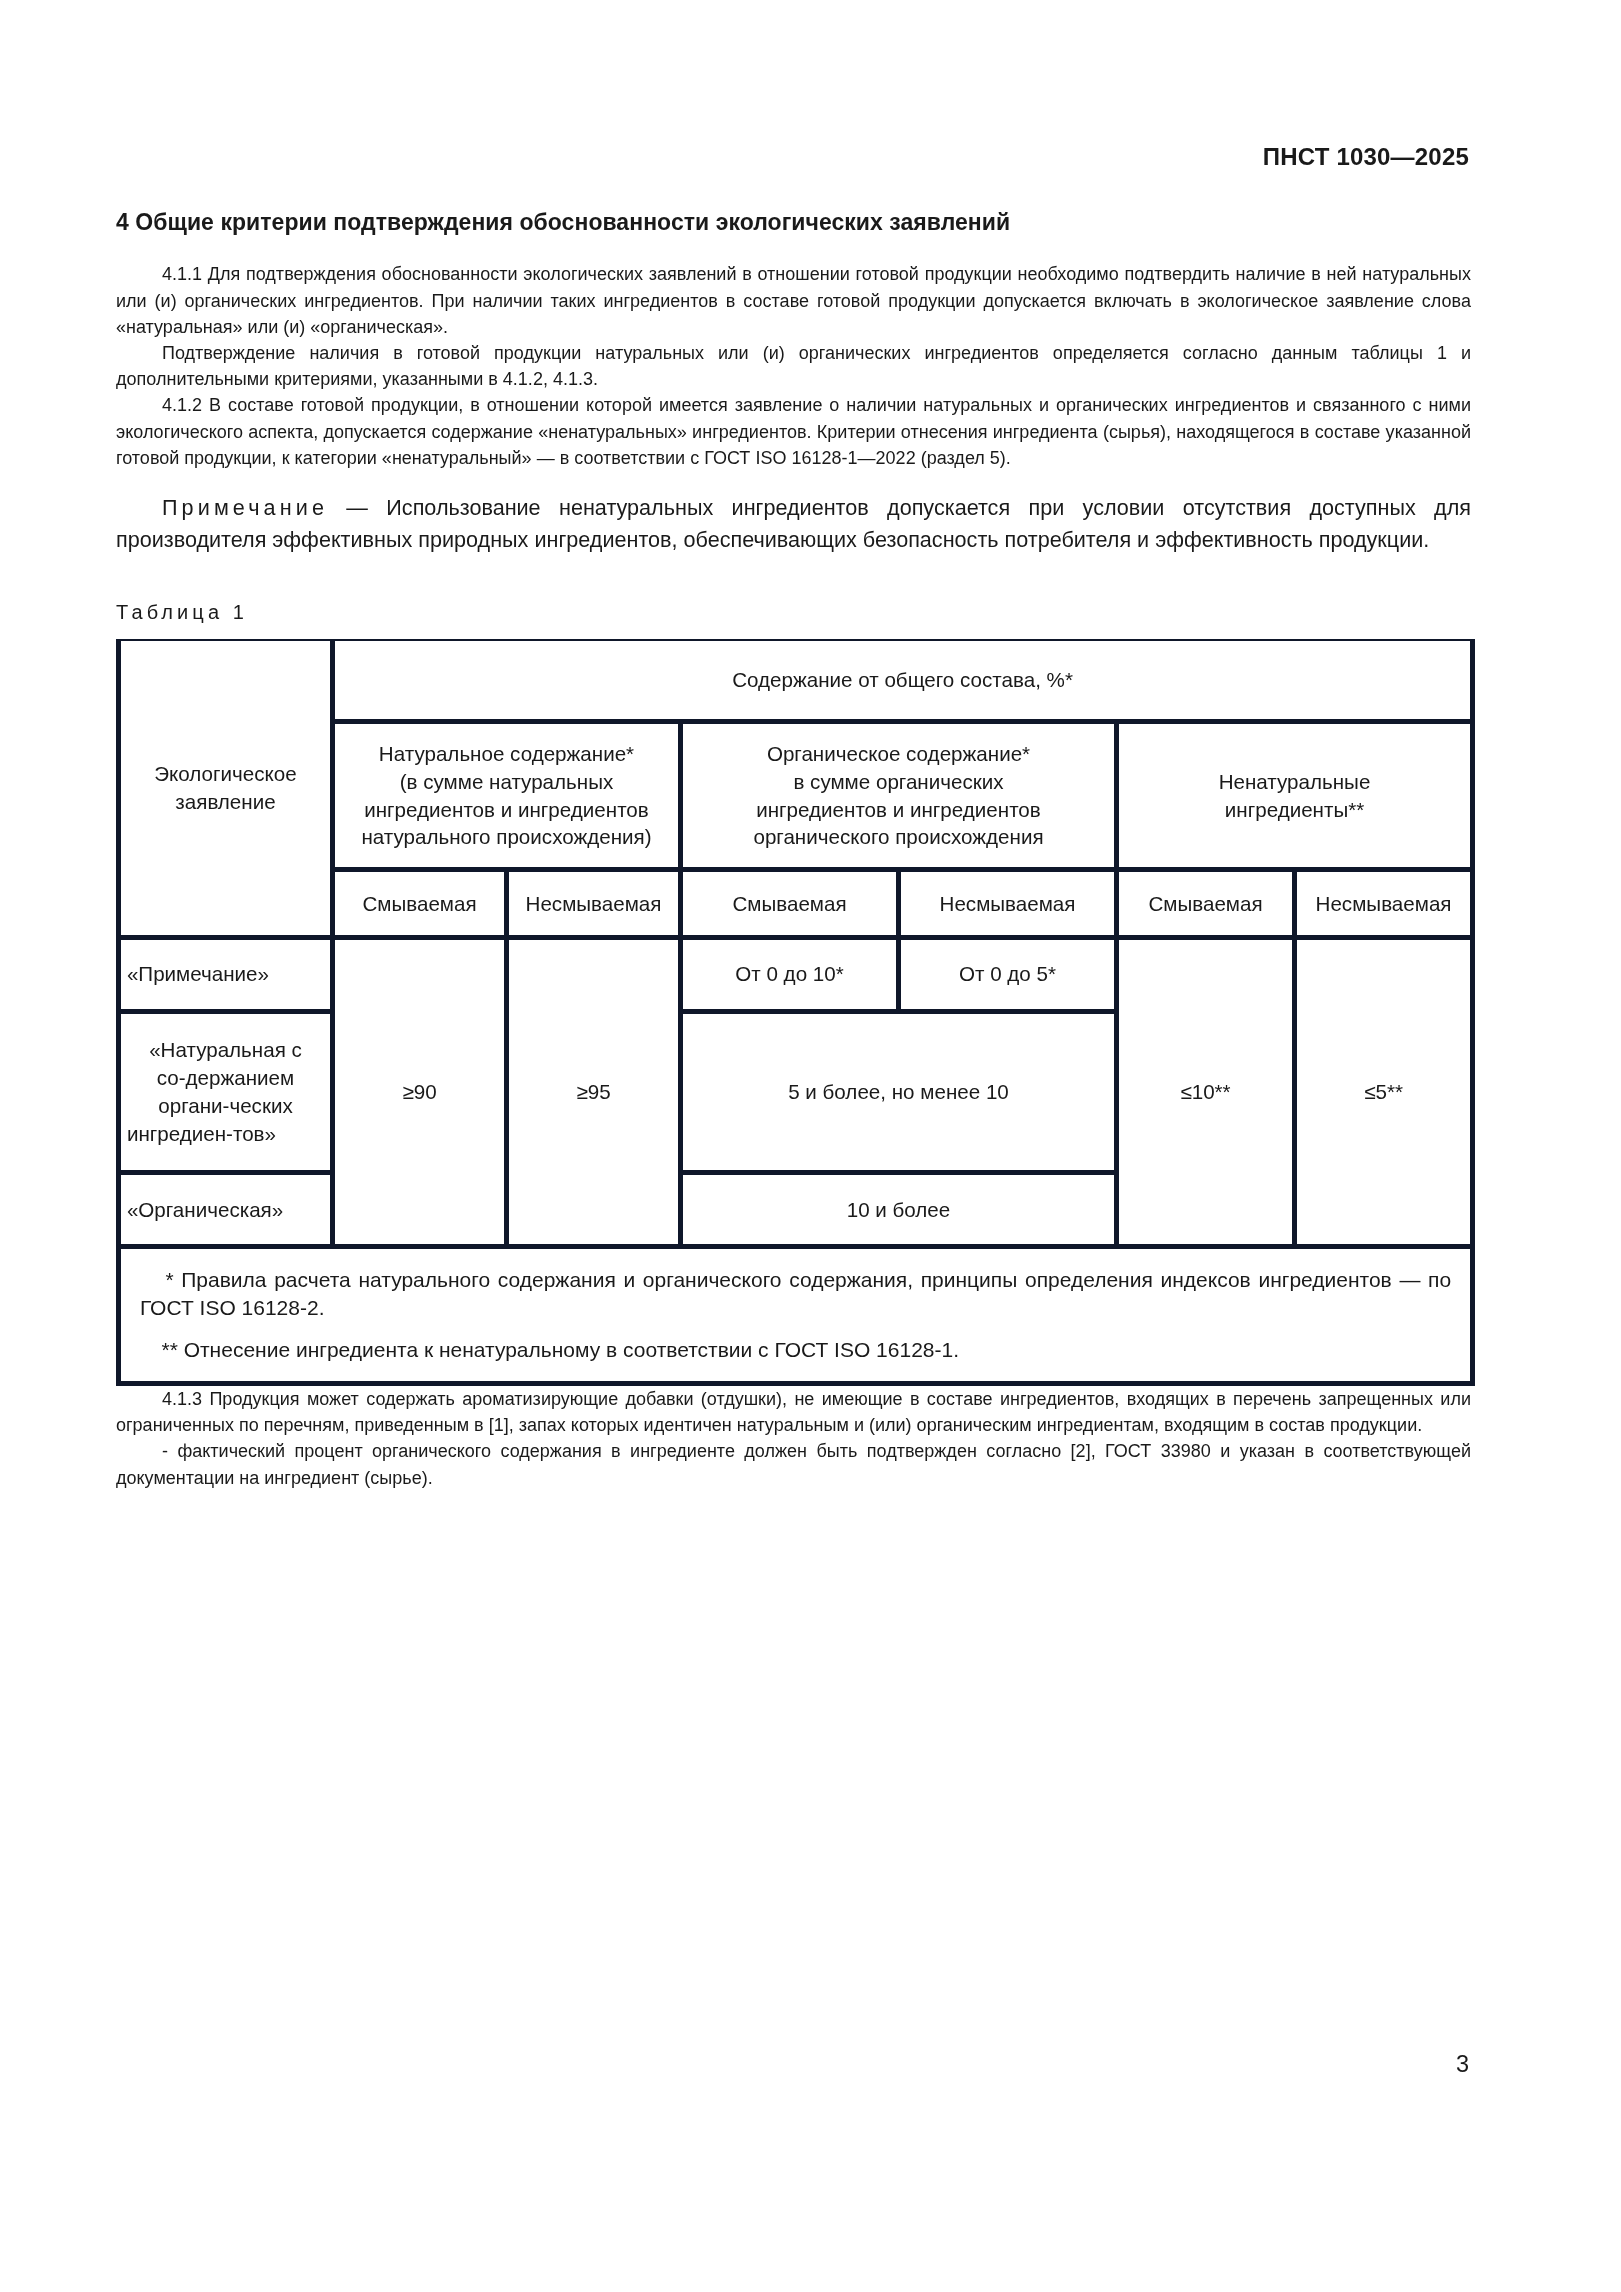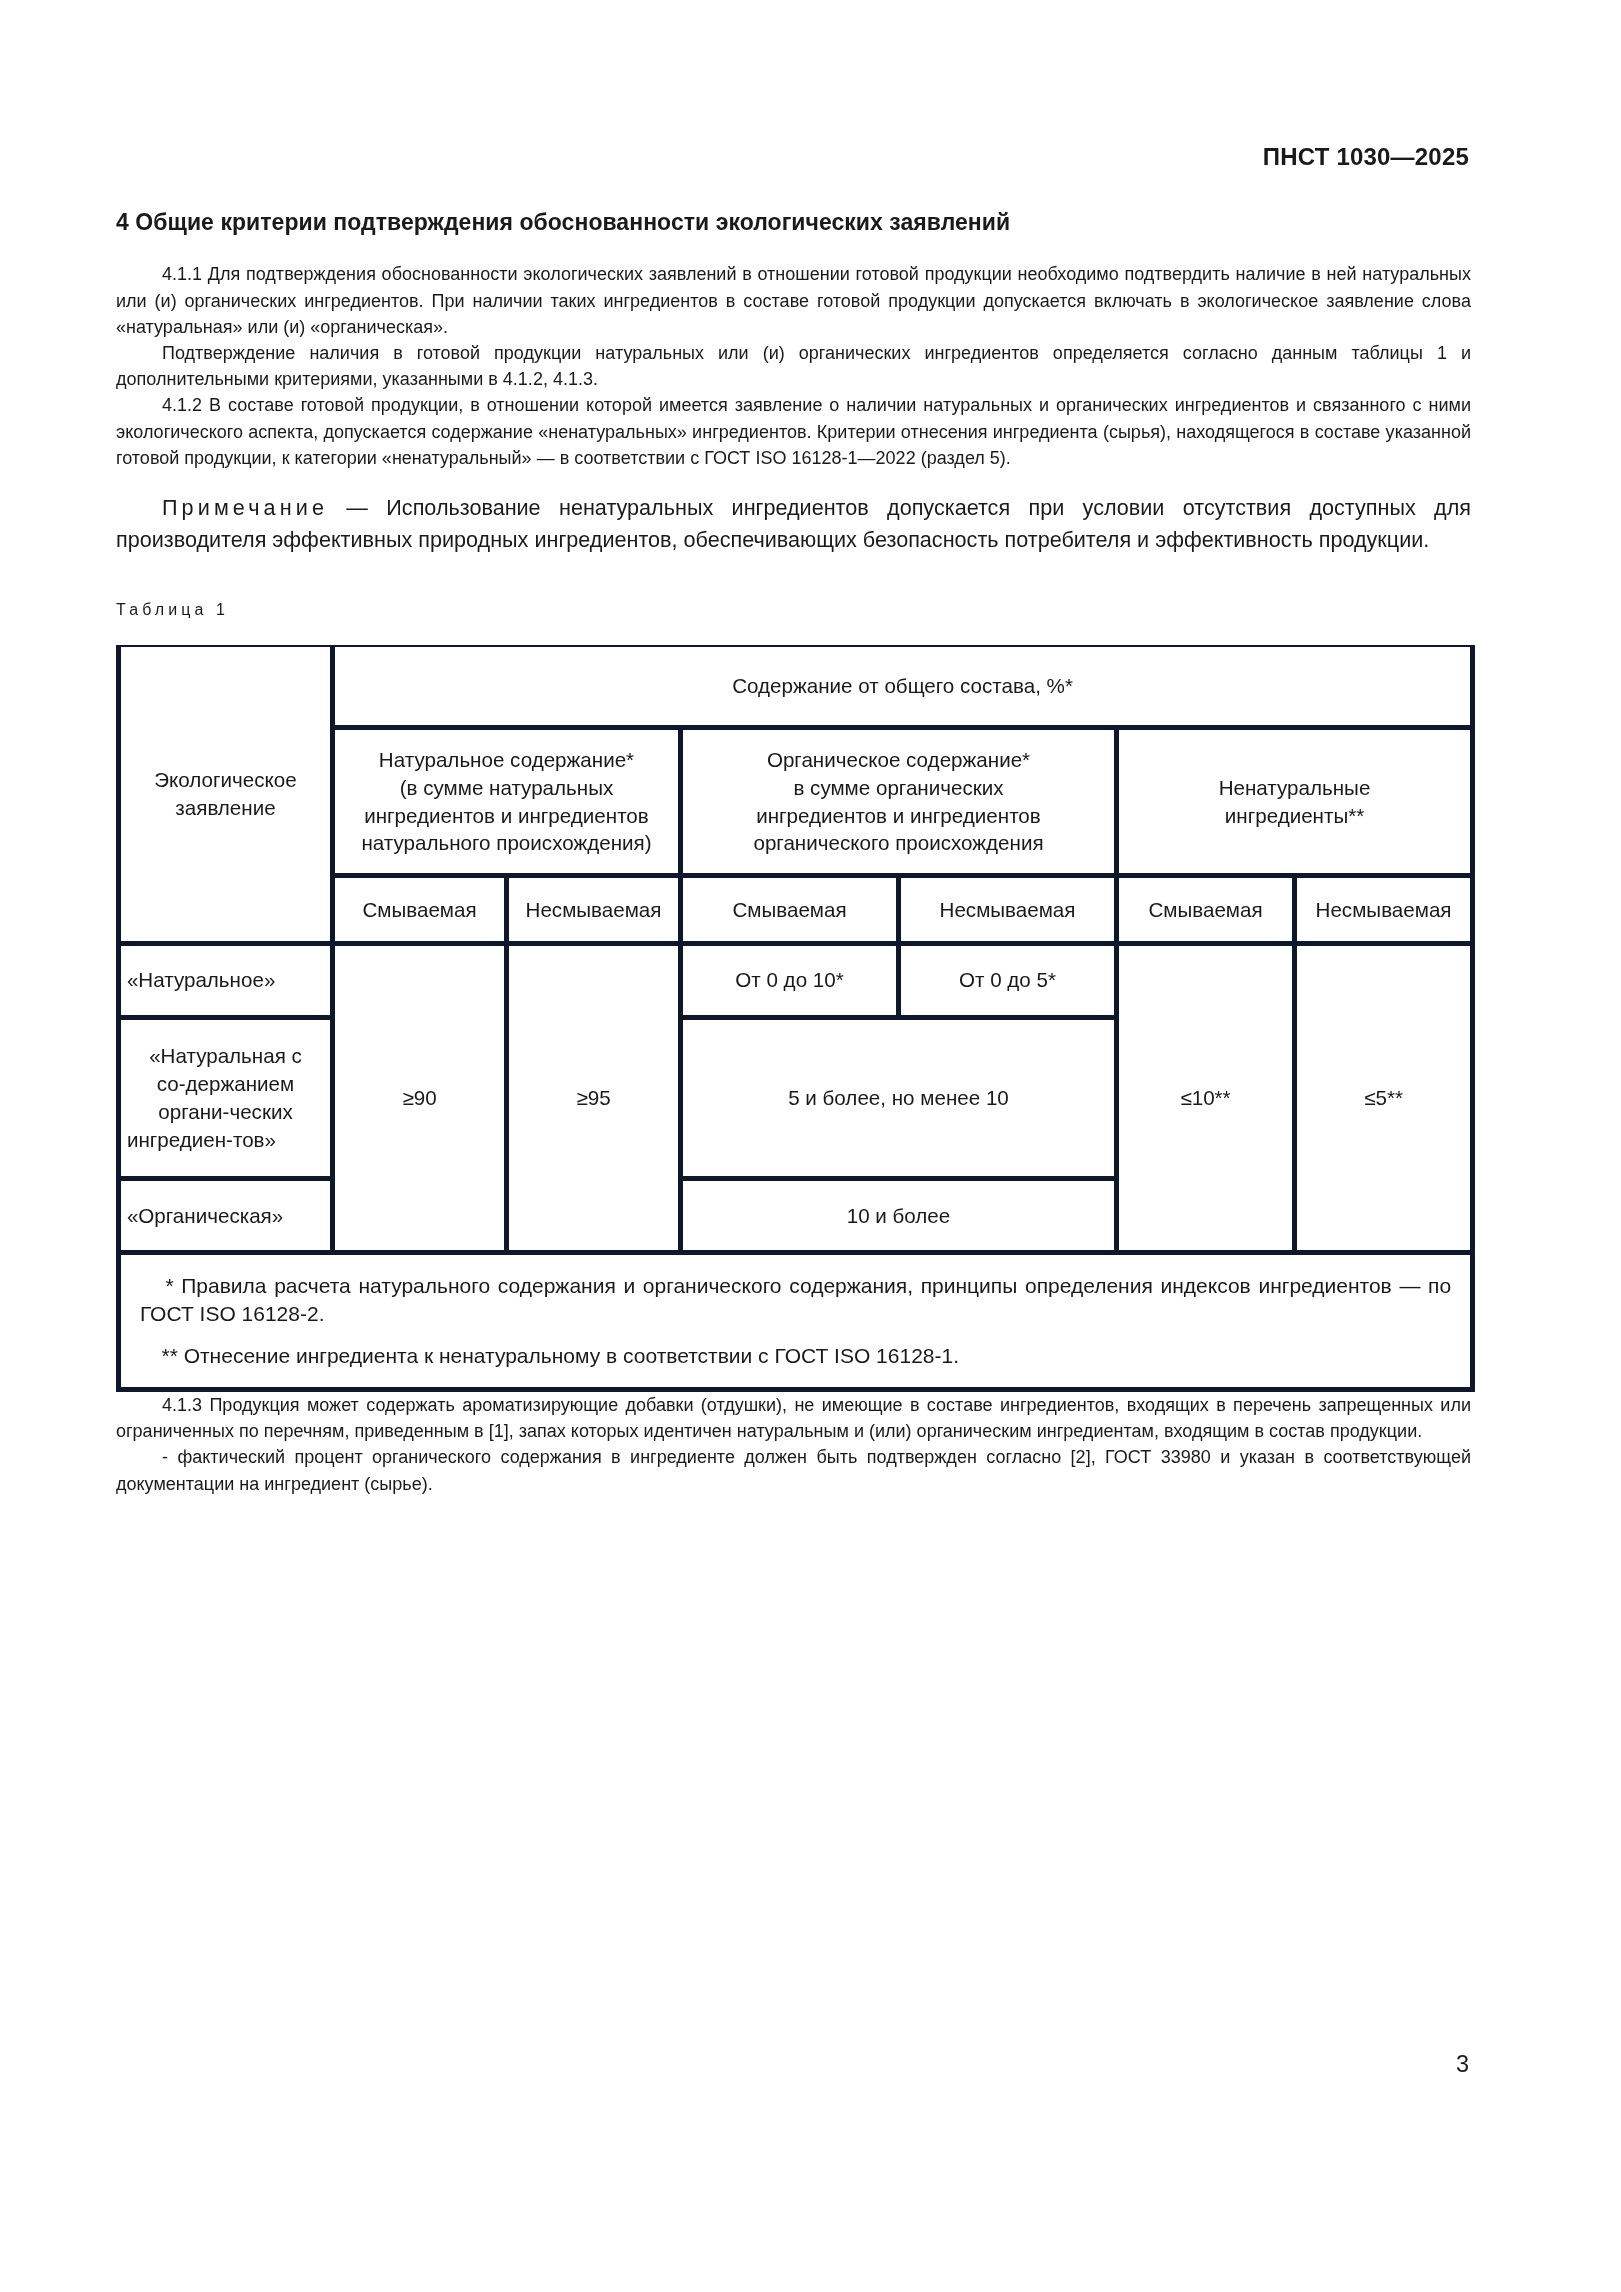--- a/index.html
+++ b/index.html
@@ -75,22 +75,22 @@
     line-height: 1.46;
     margin: 21.6px 0 0 0;
     text-align: justify;
     text-indent: 46px;
   }
   .note .sp {
     letter-spacing: 4.1px;
   }
   
   .table-caption {
-    font-size: 16px;
-    margin: 45px 0 26px 0;
+    font-size: 20px;
+    margin: 45px 0 15px 0;
     letter-spacing: 4.1px;
   }
   table.t1 {
     border-collapse: collapse;
     width: 1355px;
     table-layout: fixed;
     font-size: 20.6px;
   }
   table.t1 td, table.t1 th {
     border: 5px solid #0f172a;
@@ -192,21 +192,21 @@
         <tr class="thicktop thickline">
           <td class="sub">Смываемая</td>
           <td class="sub">Несмываемая</td>
           <td class="sub">Смываемая</td>
           <td class="sub">Несмываемая</td>
           <td class="sub">Смываемая</td>
           <td class="sub">Несмываемая</td>
         </tr>
 
         <tr>
-          <td class="lcell rowtall" style="height:61px;">«Натуральное»</td>
+          <td class="lcell rowtall" style="height:61px;">«Примечание»</td>
           <td rowspan="3">≥90</td>
           <td rowspan="3">≥95</td>
           <td>От 0 до 10*</td>
           <td>От 0 до 5*</td>
           <td rowspan="3">≤10**</td>
           <td rowspan="3">≤5**</td>
         </tr>
 
         <tr>
           <td class="lcell" style="height:149px;">«Натуральная с со‑держанием органи‑ческих ингредиен‑тов»</td>

